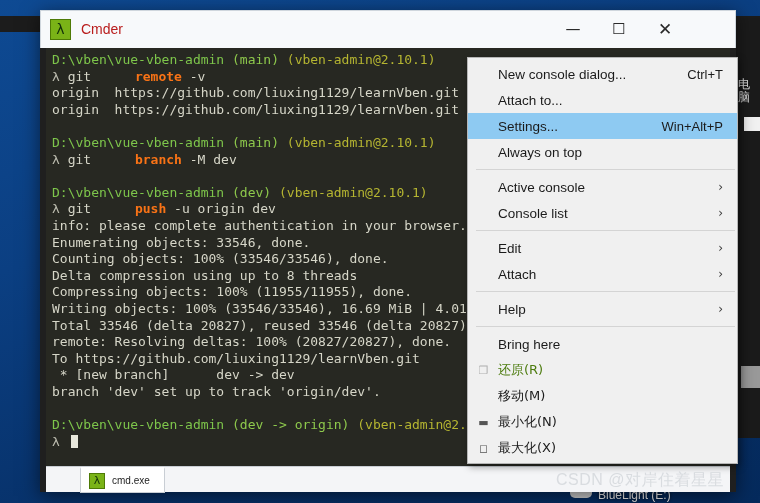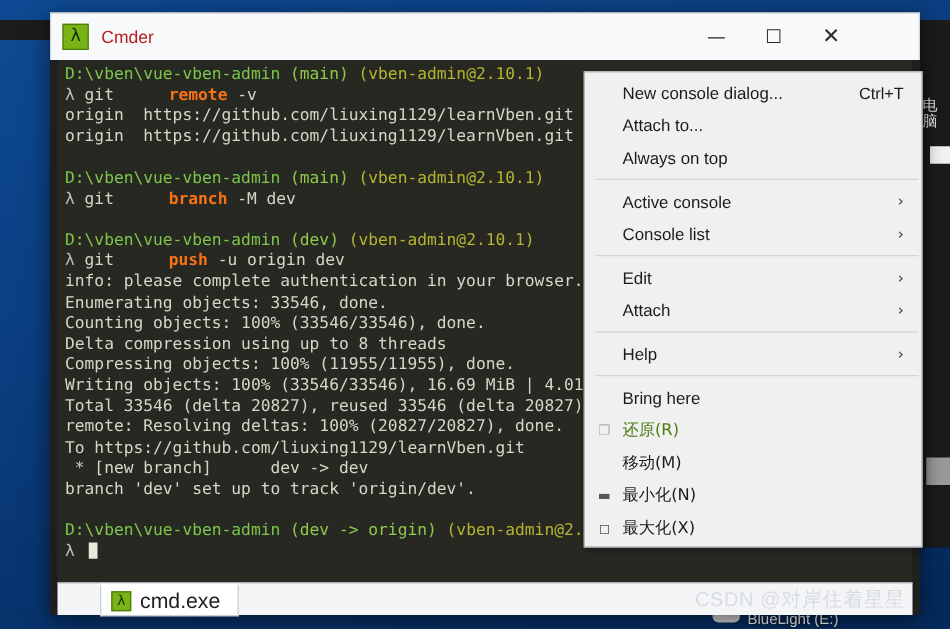--- a/index.html
+++ b/index.html
@@ -69,21 +69,21 @@
 
   
   #tabstrip{position:absolute;left:6px;top:456px;width:684px;height:26px;background:#f4f5f7;
     border-top:1px solid #c9ced4;box-sizing:border-box;}
   #tab-cmd{position:absolute;left:34px;top:0;height:26px;background:#ffffff;
     border:1px solid #c9ced4;border-top:2px solid #ffffff;box-sizing:border-box;padding:0 14px 0 8px;
     display:flex;align-items:center;gap:7px;}
   #tab-icon{width:16px;height:16px;background:#7ab317;border:1px solid #4e7a06;box-sizing:border-box;}
   #tab-icon span{display:block;text-align:center;line-height:14px;font-size:11px;color:#12300a;
     font-family:"DejaVu Sans",sans-serif;}
-  #tab-label{font-size:17px;color:#1d1d1d;}
+  #tab-label{font-size:10px;color:#1d1d1d;}
 
   
   #ctxmenu{position:absolute;left:467px;top:57px;width:271px;background:#f0f0f0;
     border:1px solid #b6b6b6;box-sizing:border-box;box-shadow:2px 3px 7px rgba(0,0,0,.35);
     padding:3px 0 2px 0;}
   .mi{position:relative;height:26px;display:flex;align-items:center;box-sizing:border-box;
     padding-left:30px;padding-right:12px;cursor:default;}
   .mi .lbl{font-size:13.5px;color:#1b1b1b;white-space:nowrap;}
   .mi .acc{position:absolute;right:14px;font-size:13px;color:#1b1b1b;white-space:nowrap;}
   .mi .arw{position:absolute;right:14px;font-size:12px;color:#3a3a3a;
@@ -146,20 +146,24 @@
 </div>
 
 <div id="ctxmenu">
     <div class="mi">
       <span class="lbl">New console dialog...</span>
       <span class="acc">Ctrl+T</span>
     </div>
     <div class="mi">
       <span class="lbl">Attach to...</span>
     </div>
+    <div class="mi sel">
+      <span class="lbl">Settings...</span>
+      <span class="acc">Win+Alt+P</span>
+    </div>
     <div class="mi">
       <span class="lbl">Always on top</span>
     </div>
     <div class="msep"></div>
     <div class="mi">
       <span class="lbl">Active console</span>
       <span class="arw">›</span>
     </div>
     <div class="mi">
       <span class="lbl">Console list</span>

